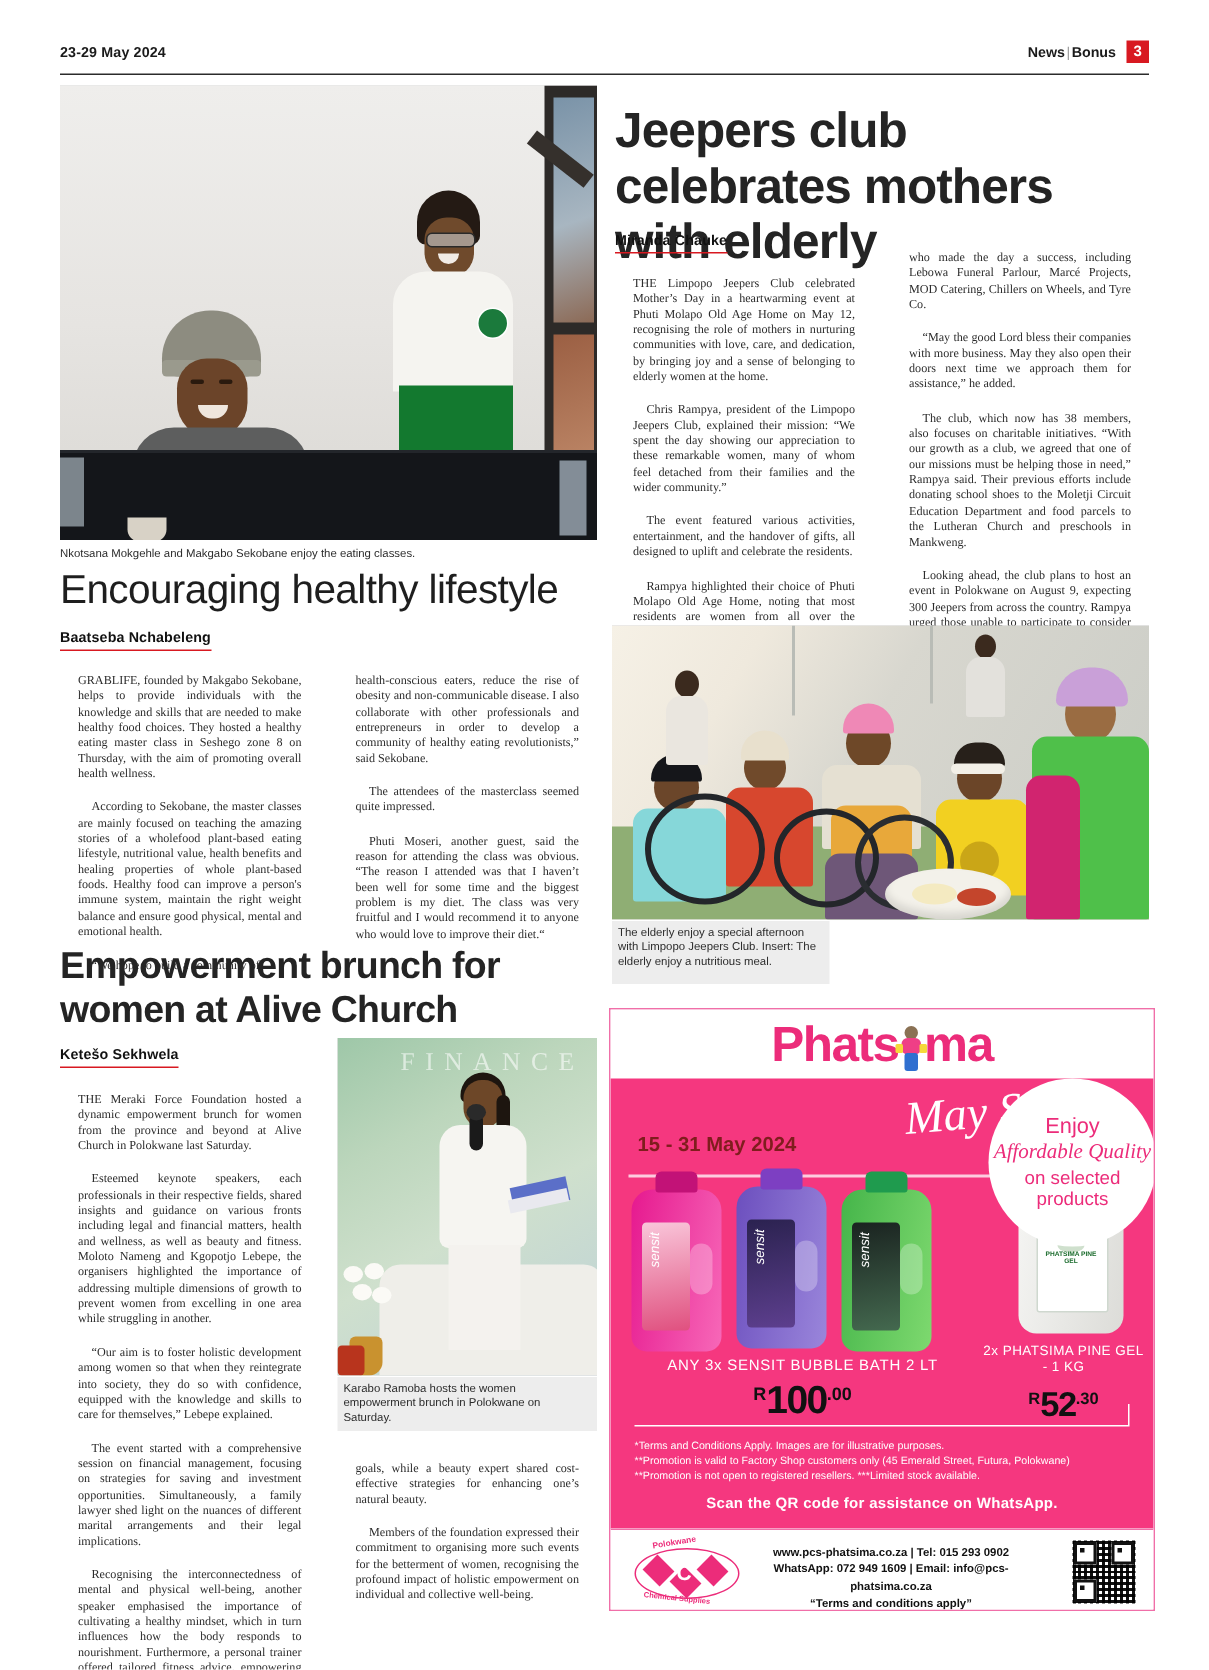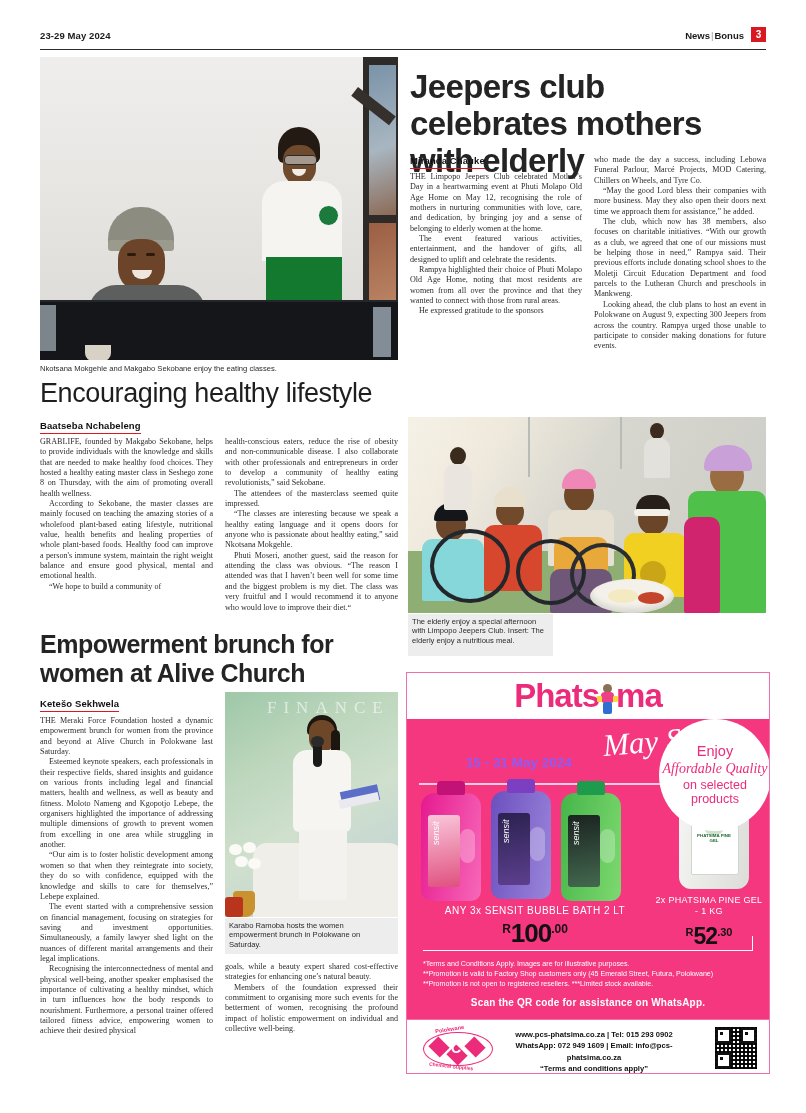--- a/index.html
+++ b/index.html
@@ -10,21 +10,21 @@
   .masthead{position:absolute;left:40px;top:30px;width:726px;height:22px;}
   .masthead .date{position:absolute;left:0;top:0;font-family:"Liberation Sans",sans-serif;font-size:9.5px;font-weight:700;letter-spacing:.1px;color:#1a1a1a;}
   .masthead .sect{position:absolute;right:22px;top:0;font-family:"Liberation Sans",sans-serif;font-size:9.5px;font-weight:700;color:#1a1a1a;}
   .masthead .sect .bar{color:#9a9a9a;font-weight:400;padding:0 1px;}
   .masthead .pagenum{position:absolute;right:0;top:-3px;width:15px;height:15px;background:#d81921;color:#fff;font-family:"Liberation Sans",sans-serif;font-size:10px;font-weight:700;display:flex;align-items:center;justify-content:center;}
   .rule-top{position:absolute;left:40px;top:49px;width:726px;height:1px;background:#2b2b2b;}
 
   
   .byline{font-family:"Liberation Sans",sans-serif;font-weight:700;font-size:9.5px;color:#111;padding-bottom:2px;border-bottom:1.6px solid #d81921;display:inline-block;letter-spacing:.1px;}
   .body-col{font-family:"Liberation Serif",serif;font-size:8.1px;line-height:10.35px;text-align:justify;color:#2c2c2c;}
-  .body-col p{margin:0;text-indent:9px;}
+  .body-col p{margin:12px;text-indent:9px;}
   .body-col p.first{text-indent:0;}
   .caption{font-family:"Liberation Sans",sans-serif;font-size:7.6px;line-height:9.4px;color:#2b2b2b;}
 
   .hl-serif{font-family:"Liberation Sans",sans-serif;font-weight:700;color:#242424;letter-spacing:-.6px;}
   .hl-light{font-family:"Liberation Sans",sans-serif;font-weight:400;color:#1e1e1e;letter-spacing:-.4px;}
 
   .photo{position:absolute;overflow:hidden;background:#cfcfcf;}
 
   
   #photo-class{left:40px;top:57px;width:358px;height:303px;}
@@ -97,21 +97,21 @@
   #ad .brand{font-family:"Liberation Sans",sans-serif;font-weight:700;font-size:33px;color:#ec2c7a;letter-spacing:-1px;line-height:1;}
   #ad .brandfig{display:inline-block;width:17px;height:30px;position:relative;vertical-align:-7px;}
   #ad .brandfig .bh{position:absolute;left:4px;top:0;width:9px;height:9px;border-radius:50%;background:#8a7154;}
   #ad .brandfig .bt{position:absolute;left:2px;top:8px;width:13px;height:11px;border-radius:4px;background:#ef3f86;}
   #ad .brandfig .bl{position:absolute;left:4px;top:18px;width:9px;height:12px;background:#2f6fd0;border-radius:2px;}
   #ad .brandfig .bb1{position:absolute;left:-2px;top:12px;width:5px;height:6px;background:#f5d93a;border-radius:1px;}
   #ad .brandfig .bb2{position:absolute;left:14px;top:12px;width:5px;height:6px;background:#f5d93a;border-radius:1px;}
   #ad .pinkbody{position:absolute;left:0;top:46px;width:100%;height:300px;background:#f5377f;}
   #ad .fshop{position:absolute;left:16px;top:56px;font-family:"Liberation Sans",sans-serif;font-weight:700;font-style:italic;font-size:24px;color:#fff;letter-spacing:-.6px;}
   #ad .maysale{position:absolute;left:196px;top:50px;font-family:"Liberation Serif",serif;font-style:italic;font-size:31px;color:#fff;transform:rotate(-5deg);}
-  #ad .daterange{position:absolute;left:18px;top:82px;font-family:"Liberation Sans",sans-serif;font-weight:700;font-size:13.5px;color:#8b5cf6;margin-left:41px;}
+  #ad .daterange{position:absolute;left:18px;top:82px;font-family:"Liberation Sans",sans-serif;font-weight:700;font-size:13.5px;color:#7f1d1d;}
   #ad .shelf{position:absolute;left:12px;top:110px;width:250px;height:2px;background:rgba(255,255,255,.75);}
   .bottle{position:absolute;width:60px;height:108px;border-radius:14px 14px 10px 10px;}
   .bottle .cap{position:absolute;left:16px;top:-12px;width:28px;height:14px;border-radius:4px 4px 2px 2px;}
   .bottle .lbl{position:absolute;left:7px;top:22px;width:32px;height:72px;border-radius:3px;}
   .bottle .hdl{position:absolute;right:6px;top:36px;width:15px;height:34px;border-radius:8px;background:rgba(255,255,255,.28);}
   .bottle .nm{position:absolute;left:10px;top:52px;font-family:"Liberation Sans",sans-serif;font-style:italic;font-size:9px;color:#fff;transform:rotate(-90deg);transform-origin:left top;}
   #b1{left:14px;top:120px;background:linear-gradient(100deg,#e6198f,#f768b8);}
   #b1 .cap{background:#c21277;}
   #b1 .lbl{background:linear-gradient(170deg,#f9c6da,#e0507f);}
   #b2{left:84px;top:118px;background:linear-gradient(100deg,#6c4fbe,#9a86db);}
@@ -213,32 +213,32 @@
   </div>
 
   <div class="body-col" style="position:absolute;left:40px;top:437px;width:173px;">
     <p class="first">GRABLIFE, founded by Makgabo Sekobane, helps to provide individuals with the knowledge and skills that are needed to make healthy food choices. They hosted a healthy eating master class in Seshego zone 8 on Thursday, with the aim of promoting overall health wellness.</p>
     <p>According to Sekobane, the master classes are mainly focused on teaching the amazing stories of a wholefood plant-based eating lifestyle, nutritional value, health benefits and healing properties of whole plant-based foods. Healthy food can improve a person's immune system, maintain the right weight balance and ensure good physical, mental and emotional health.</p>
     <p>“We hope to build a community of</p>
   </div>
   <div class="body-col" style="position:absolute;left:225px;top:437px;width:173px;">
     <p class="first">health-conscious eaters, reduce the rise of obesity and non-communicable disease. I also collaborate with other professionals and entrepreneurs in order to develop a community of healthy eating revolutionists,” said Sekobane.</p>
     <p>The attendees of the masterclass seemed quite impressed.</p>
-    <p>“The classes are interesting because we speak a healthy eating language and it opens doors for anyone who is passionate about healthy eating,” said Nkotsana Mokgehle.</p>
     <p>Phuti Moseri, another guest, said the reason for attending the class was obvious. “The reason I attended was that I haven’t been well for some time and the biggest problem is my diet. The class was very fruitful and I would recommend it to anyone who would love to improve their diet.“</p>
   </div>
 
   <div class="hl-serif" style="position:absolute;left:410px;top:68px;width:360px;font-size:33px;line-height:37px;">Jeepers club celebrates mothers with elderly</div>
 
   <div style="position:absolute;left:410px;top:150px;">
     <span class="byline">Miranda Chauke</span>
   </div>
 
   <div class="body-col" style="position:absolute;left:410px;top:172px;width:172px;">
     <p class="first">THE Limpopo Jeepers Club celebrated Mother’s Day in a heartwarming event at Phuti Molapo Old Age Home on May 12, recognising the role of mothers in nurturing communities with love, care, and dedication, by bringing joy and a sense of belonging to elderly women at the home.</p>
+    <p>Chris Rampya, president of the Limpopo Jeepers Club, explained their mission: “We spent the day showing our appreciation to these remarkable women, many of whom feel detached from their families and the wider community.”</p>
     <p>The event featured various activities, entertainment, and the handover of gifts, all designed to uplift and celebrate the residents.</p>
     <p>Rampya highlighted their choice of Phuti Molapo Old Age Home, noting that most residents are women from all over the province and that they wanted to connect with those from rural areas.</p>
     <p>He expressed gratitude to the sponsors</p>
   </div>
   <div class="body-col" style="position:absolute;left:594px;top:155px;width:172px;">
     <p class="first">who made the day a success, including Lebowa Funeral Parlour, Marcé Projects, MOD Catering, Chillers on Wheels, and Tyre Co.</p>
     <p>“May the good Lord bless their companies with more business. May they also open their doors next time we approach them for assistance,” he added.</p>
     <p>The club, which now has 38 members, also focuses on charitable initiatives. “With our growth as a club, we agreed that one of our missions must be helping those in need,” Rampya said. Their previous efforts include donating school shoes to the Moletji Circuit Education Department and food parcels to the Lutheran Church and preschools in Mankweng.</p>
     <p>Looking ahead, the club plans to host an event in Polokwane on August 9, expecting 300 Jeepers from across the country. Rampya urged those unable to participate to consider making donations for future events.</p>
   </div>

